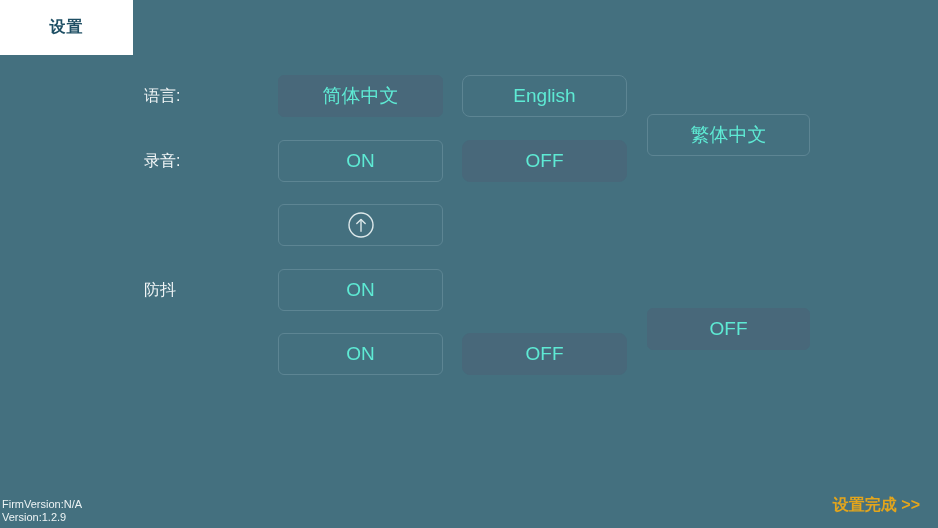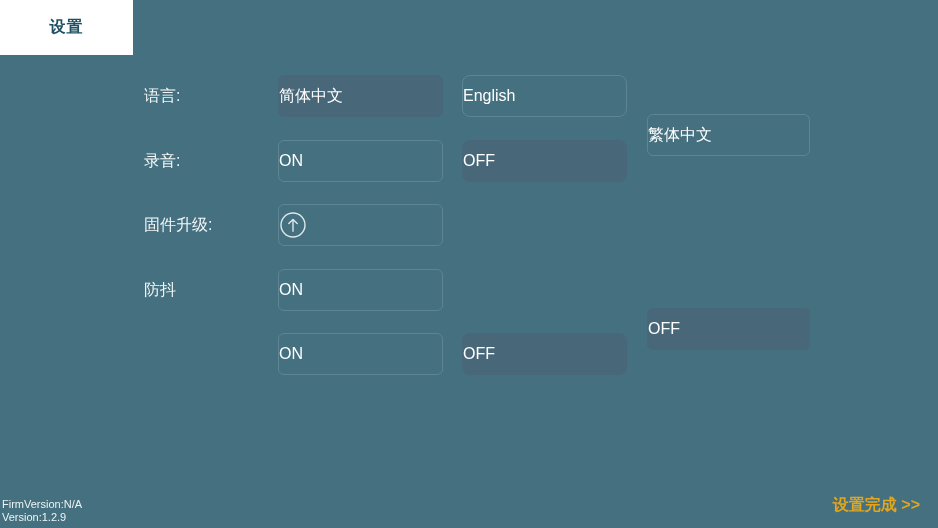--- a/index.html
+++ b/index.html
@@ -73,23 +73,23 @@
     white-space: nowrap;
   }
   .opt {
     position: absolute;
     top: 0;
     height: 42px;
     box-sizing: border-box;
     border-radius: 6px;
     display: flex;
     align-items: center;
-    justify-content: flex-start;
-    font-size: 16px;
-    color: #ffffff;
+    justify-content: center;
+    font-size: 19px;
+    color: #5eead4;
     border: 1px solid #5d8593;
     background: transparent;
     cursor: pointer;
     user-select: none;
   }
   .opt.selected {
     background: #48687a;
     border-color: #48687a;
   }
   .opt.col1 { left: 264px; width: 165px; }
@@ -151,21 +151,20 @@
       <div class="row" style="top: 84.5px;">
         <div class="row-label">录音:</div>
         <div class="opt col1">
           <span>ON</span>
         </div>
         <div class="opt col2 selected">
           <span>OFF</span>
         </div>
       </div>
       <div class="row" style="top: 149px;">
-        <div class="row-label">固件升级:</div>
         <div class="opt col1">
           <span>
             <svg class="arrow-icon" viewBox="0 0 28 28" fill="none" xmlns="http://www.w3.org/2000/svg">
               <circle cx="14" cy="14" r="12" stroke="#dde8ea" stroke-width="1.4"></circle>
               <path d="M14 20.2 V8.6" stroke="#dde8ea" stroke-width="1.4" stroke-linecap="round"></path>
               <path d="M9.8 12.6 L14 8.4 L18.2 12.6" stroke="#dde8ea" stroke-width="1.4" stroke-linecap="round" stroke-linejoin="round"></path>
             </svg>
           </span>
         </div>
       </div>

